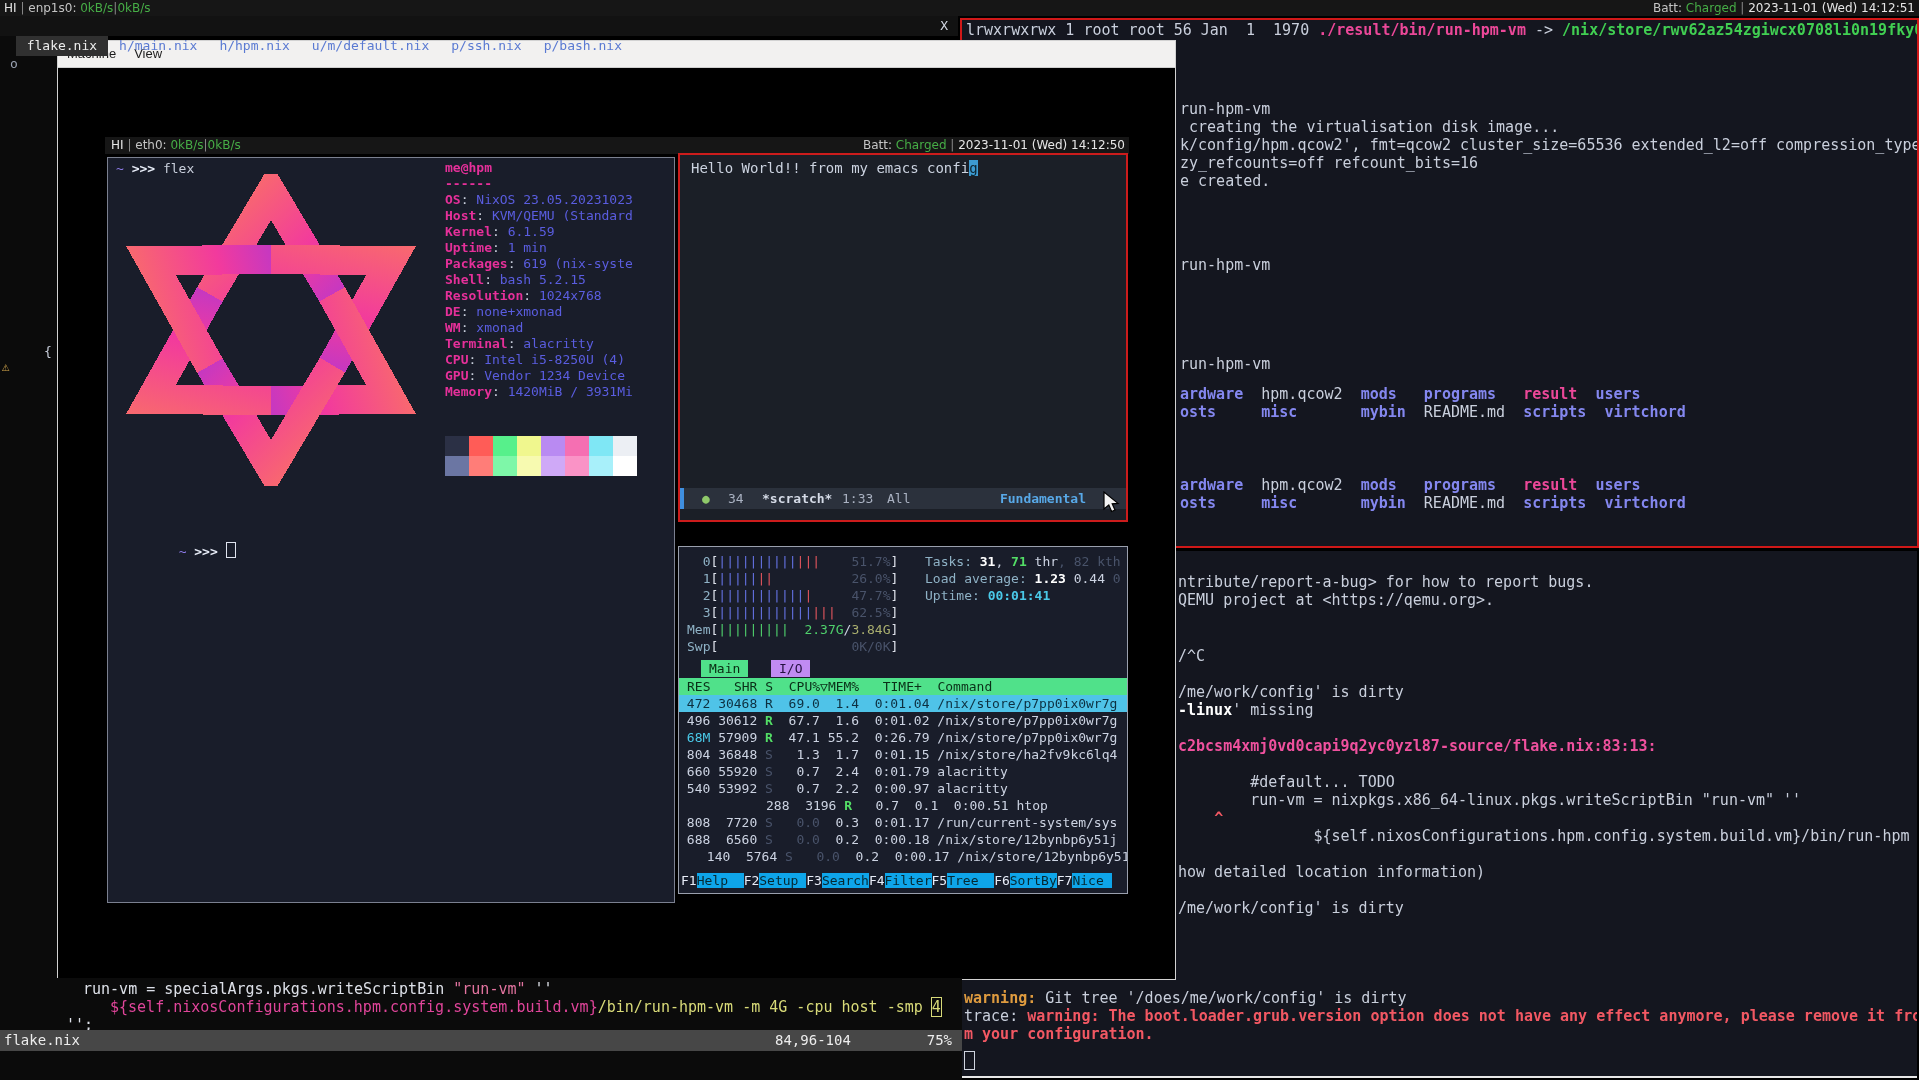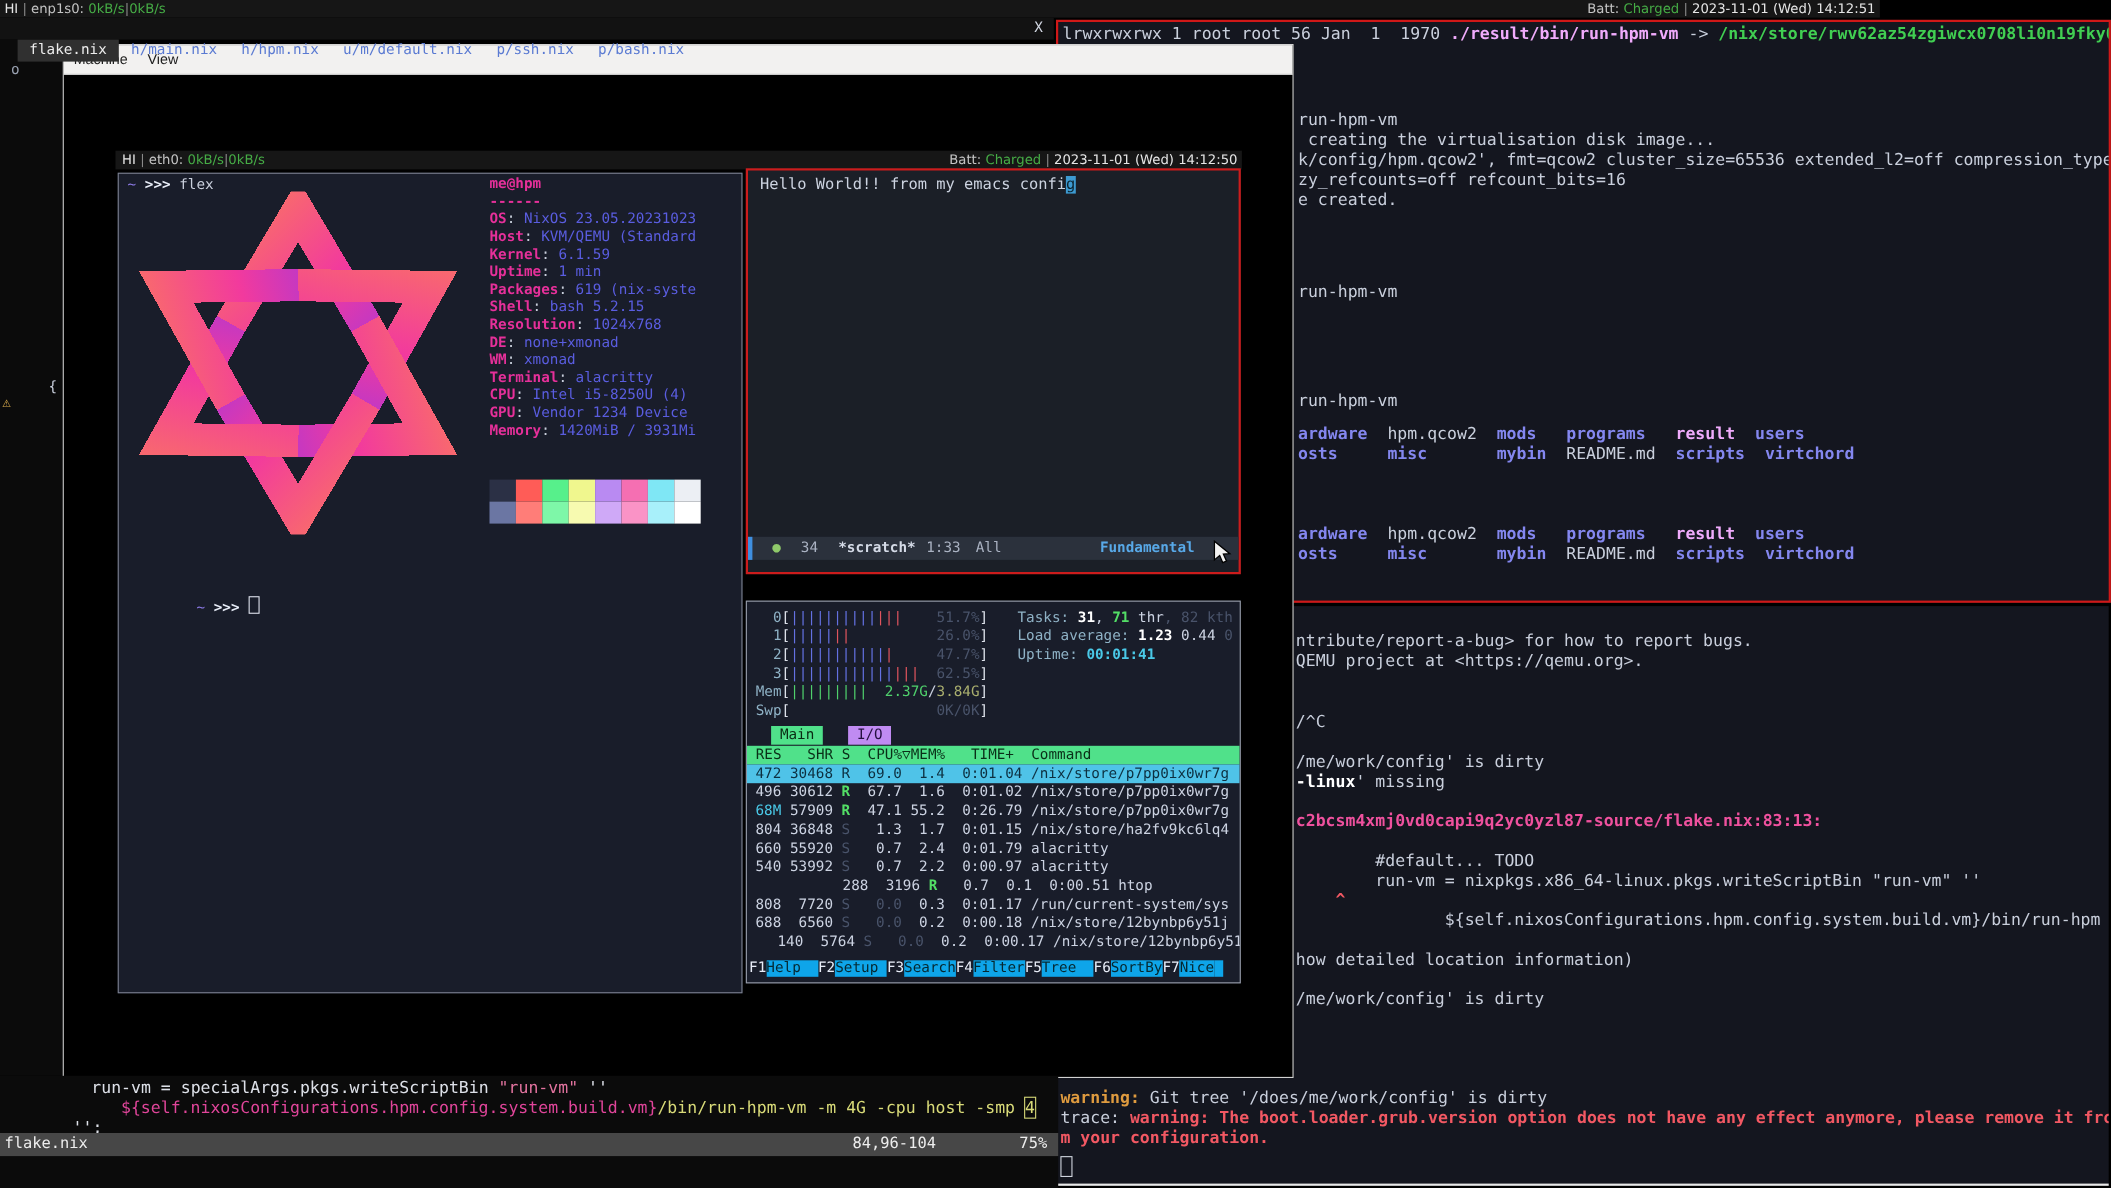--- a/index.html
+++ b/index.html
@@ -1,39 +1,39 @@
 <!DOCTYPE html>
 <html><head>
 <meta charset="utf-8">
 <style>
   html,body{margin:0;padding:0;background:#000;width:1919px;height:1080px;overflow:hidden}
   .abs{position:absolute}
   .mono{font-family:"DejaVu Sans Mono",monospace}
   .sans{font-family:"DejaVu Sans",sans-serif}
 
   
-  #topbar{left:0;top:0;width:1709px;height:16px;background:#161616;font-size:12px;line-height:16px;z-index:30}
+  #topbar{left:0;top:0;width:1919px;height:16px;background:#161616;font-size:12px;line-height:16px;z-index:30}
   #topbar .right{position:absolute;right:4px;top:0}
   #topbar .left{position:absolute;left:4px;top:0}
   #tabbar{left:0;top:16px;width:958px;height:20px;background:#121212;font-size:13px;line-height:20px;z-index:30;white-space:pre}
   .tab{display:inline-block;padding:0 11px;color:#5a7ad2}
   .tab.active{background:#303030;color:#ededed}
   #tab-close{position:absolute;right:10px;top:0;color:#d2d7e2}
 
   
   .termwin{background:#14161f;z-index:1;overflow:hidden}
   #term-top{left:960px;top:18px;width:955px;height:526px;border:2px solid #d01818}
   #term-bottom{left:960px;top:551px;width:957px;height:525px;border-bottom:2px solid #e8e8e8;z-index:1}
   .tline{position:absolute;white-space:pre;font-size:15px;line-height:18px;font-family:"DejaVu Sans Mono",monospace}
   .tcursor{position:absolute;width:9px;height:17px;border:1px solid #cfd4de}
 
   
   .c-fg{color:#c9cfdc}
   .c-whiteb{color:#fff;font-weight:bold}
-  .c-cyanb{color:#f0abfc;font-weight:bold}
+  .c-cyanb{color:#ec4899;font-weight:bold}
   .c-greenb{color:#41cf52;font-weight:bold}
   .c-dirb{color:#8487ef;font-weight:bold}
   .c-pinkb{color:#ef519e;font-weight:bold}
   .c-redb{color:#f25863;font-weight:bold}
   .c-orangeb{color:#df9b3f;font-weight:bold}
   .c-grn{color:#46ad46}.c-gray{color:#9aa2b2}.c-warn{color:#d7a94c}
   .c-w{color:#e6e6e6}.c-d{color:#8a8a8a}.c-g2{color:#c4c4c4}
 
   
   #sliver{left:0;top:36px;width:57px;height:942px;background:#0b0b0b;z-index:5}

